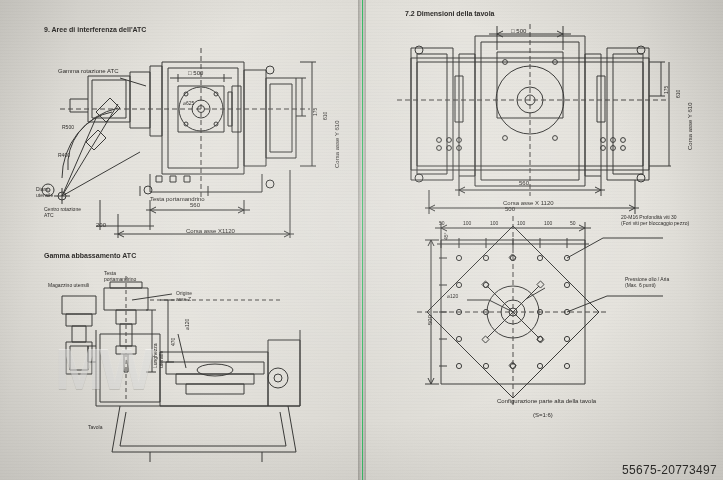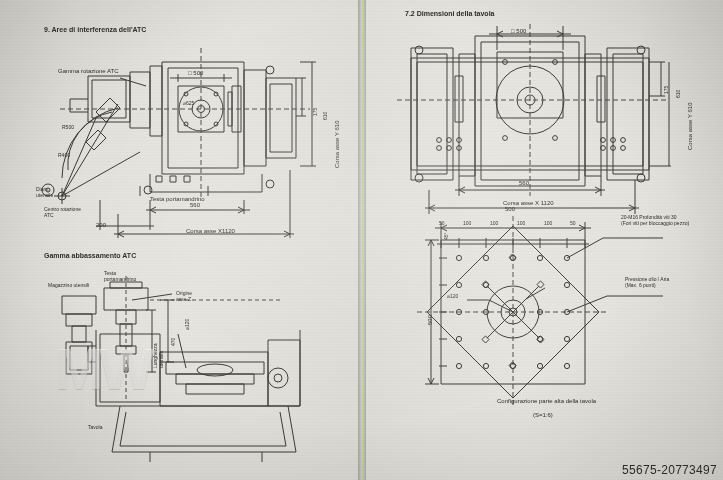--- a/index.html
+++ b/index.html
@@ -5,21 +5,21 @@
   html,body{margin:0;padding:0;}
   body{
     width:723px;height:480px;
     background:#cfcdc8;
     font-family:"Liberation Sans", sans-serif;
     overflow:hidden;
     position:relative;
   }
   .page{
     position:absolute;inset:0;
-    background:#bef264;
+    background:#22c55e;
   }
   
   .sheet{
     position:absolute;
     top:0;
     height:480px;
     background:#dedcd6;
   }
   .sheet.left{left:0;width:362px;
     background:linear-gradient(100deg,#d9d7d1 0%,#e3e1db 18%,#e5e3dd 55%,#dbd9d3 100%);

